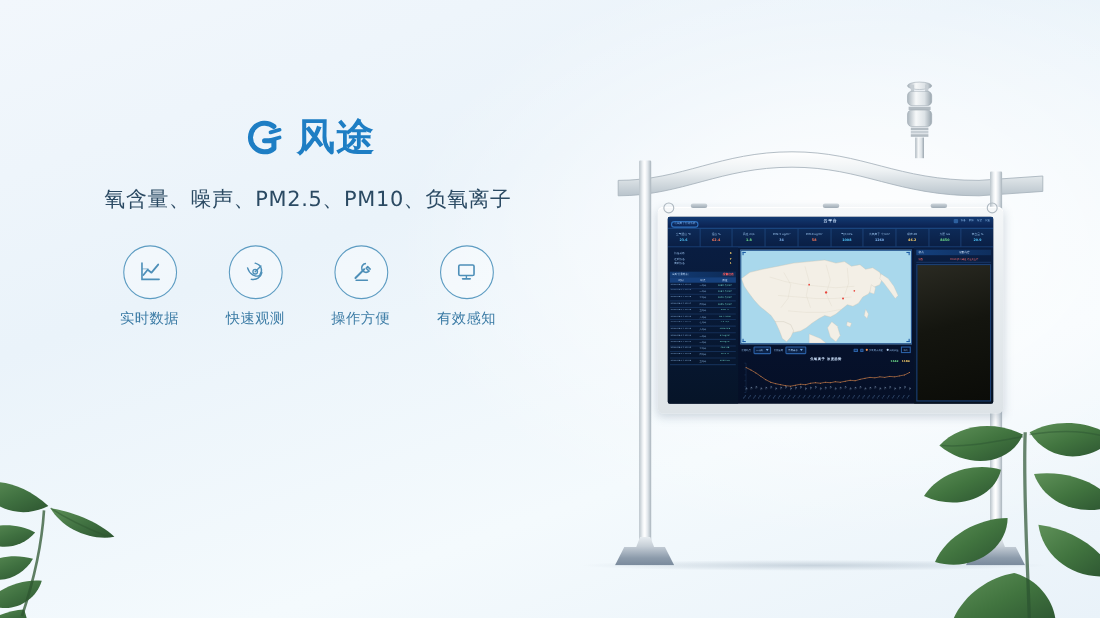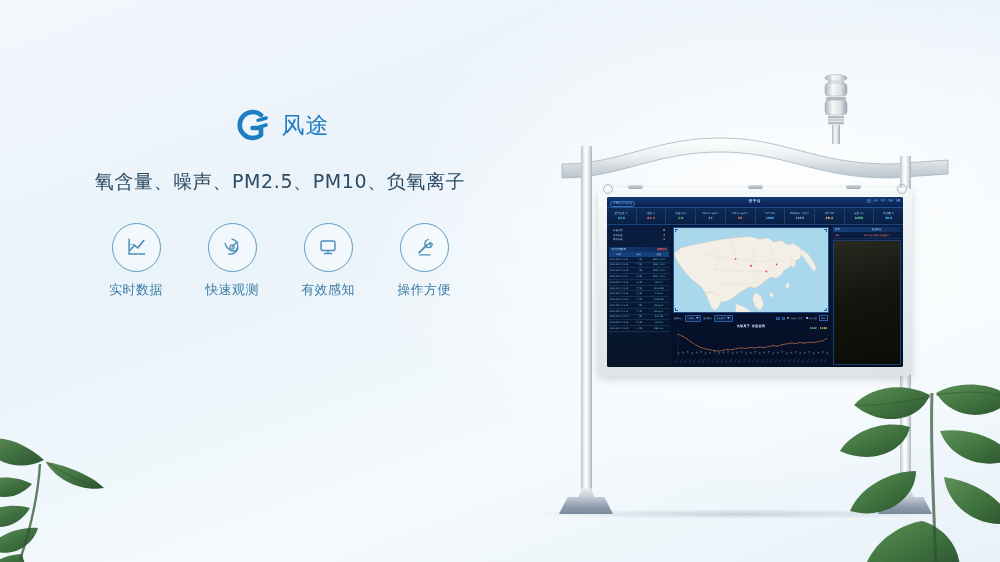--- a/index.html
+++ b/index.html
@@ -16,21 +16,21 @@
   .left-panel {
     position:absolute; left:0; top:0; width:560px; height:562px;
     display:flex; flex-direction:column; align-items:center;
     padding-top:104px;
   }
 
   
   .brand { display:flex; align-items:center; gap:9px; margin-bottom:20px; }
   .brand-mark { width:42px; height:42px; flex:none; }
   .brand-name {
-    font-size:23px; font-weight:normal; color:#1e7ec4;
+    font-size:35px; font-weight:bold; color:#1e7ec4;
     letter-spacing:1px; line-height:1;
     font-family:"DejaVu Sans","Liberation Sans",sans-serif;
   }
 
   
   .headline {
     font-size:59px; font-weight:bold; line-height:1.06;
     color:#1565ab; letter-spacing:2px; white-space:nowrap;
     font-family:"DejaVu Sans","Liberation Sans",sans-serif;
     text-shadow: 2px 2px 0 rgba(255,255,255,.95), 3px 3px 3px rgba(120,150,175,.35);
@@ -261,37 +261,37 @@
           <circle cx="15" cy="15" r="2.4" fill="none" stroke="#4d8fb8" stroke-width="1.4"></circle>
           <path d="M15 15 L21 9" stroke="#4d8fb8" stroke-width="1.5" stroke-linecap="round"></path>
         </svg>
       </span>
       <span class="feature-label">快速观测</span>
     </div>
 
     <div class="feature">
       <span class="feature-circle">
         <svg viewBox="0 0 30 30" width="26" height="26">
+          <path d="M20.5 6.5 a4.6 4.6 0 1 0 3.2 7.9 l-3.1-3.1 1.6-1.6 3.1 3.1" fill="none" stroke="#4d8fb8" stroke-width="1.6" stroke-linejoin="round"></path>
+          <path d="M18.6 12.4 L9.4 21.6" stroke="#4d8fb8" stroke-width="2.1" stroke-linecap="round"></path>
+          <path d="M10 24 L22 24" stroke="#4d8fb8" stroke-width="1.4" stroke-linecap="round"></path>
+        </svg>
+      </span>
+      <span class="feature-label">操作方便</span>
+    </div>
+
+    <div class="feature">
+      <span class="feature-circle">
+        <svg viewBox="0 0 30 30" width="26" height="26">
           <rect x="7" y="8" width="16" height="11" rx="1.4" fill="none" stroke="#4d8fb8" stroke-width="1.7"></rect>
           <path d="M11 22.5 L19 22.5" stroke="#4d8fb8" stroke-width="1.7" stroke-linecap="round"></path>
           <path d="M15 19 L15 22.5" stroke="#4d8fb8" stroke-width="1.4"></path>
         </svg>
       </span>
       <span class="feature-label">有效感知</span>
-    </div>
-
-    <div class="feature">
-      <span class="feature-circle">
-        <svg viewBox="0 0 30 30" width="26" height="26">
-          <path d="M20.5 6.5 a4.6 4.6 0 1 0 3.2 7.9 l-3.1-3.1 1.6-1.6 3.1 3.1" fill="none" stroke="#4d8fb8" stroke-width="1.6" stroke-linejoin="round"></path>
-          <path d="M18.6 12.4 L9.4 21.6" stroke="#4d8fb8" stroke-width="2.1" stroke-linecap="round"></path>
-          <path d="M10 24 L22 24" stroke="#4d8fb8" stroke-width="1.4" stroke-linecap="round"></path>
-        </svg>
-      </span>
-      <span class="feature-label">操作方便</span>
     </div>
 
   </div>
 </div>
 
 <div class="station">
 
   <svg class="canopy" viewBox="0 0 390 56">
     <defs>
       <linearGradient id="canopyG" x1="0" y1="0" x2="0" y2="1">

